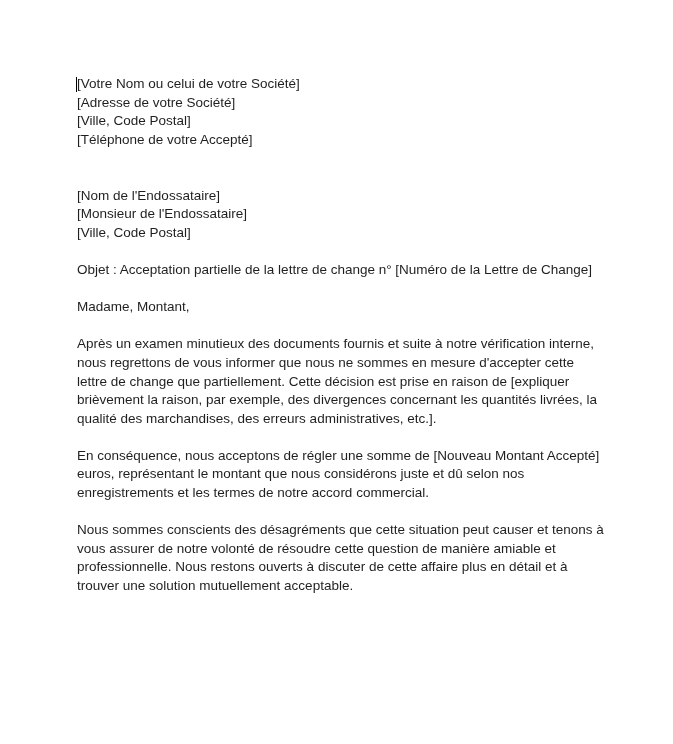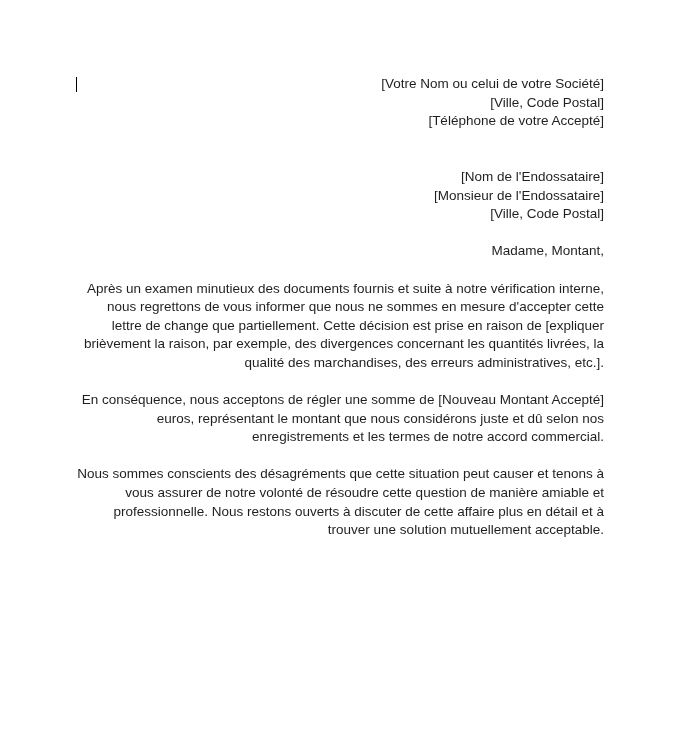--- a/index.html
+++ b/index.html
@@ -20,21 +20,20 @@
   }
   .content {
     position: absolute;
     left: 77px;
     top: 75px;
     width: 527px;
     font-family: "Liberation Sans", sans-serif;
     font-size: 13.5px;
     line-height: 18.6px;
     color: #1f1f1f;
-    text-align: right;
     -webkit-font-smoothing: antialiased;
   }
   .content p, .content .line {
     margin: 0;
     padding: 0;
   }
   .gap-1 { margin-top: 18.6px !important; }
   .gap-2 { margin-top: 37.2px !important; }
   .caret {
     position: absolute;
@@ -48,31 +47,33 @@
 </head>
 <body>
 
 <div class="page">
   <div class="content">
 
     <div>
       <div class="line" style="position:relative;">
         <span class="caret"></span><span>[Votre Nom ou celui de votre Société]</span>
       </div>
+      <div class="line">[Adresse de votre Société]</div>
       <div class="line">[Ville, Code Postal]</div>
       <div class="line">[Téléphone de votre Accepté]</div>
     </div>
 
     <div class="gap-2" style="margin-top:37.2px;">
       <div class="line">[Nom de l'Endossataire]</div>
       <div class="line">[Monsieur de l'Endossataire]</div>
       <div class="line">[Ville, Code Postal]</div>
     </div>
 
 
+    <p class="gap-1">Objet : Acceptation partielle de la lettre de change n° [Numéro de la Lettre de Change]</p>
 
     <p class="gap-1">Madame, Montant,</p>
 
 
     <p class="gap-1">Après un examen minutieux des documents fournis et suite à notre vérification interne, nous regrettons de vous informer que nous ne sommes en mesure d'accepter cette lettre de change que partiellement. Cette décision est prise en raison de [expliquer brièvement la raison, par exemple, des divergences concernant les quantités livrées, la qualité des marchandises, des erreurs administratives, etc.].</p>
 
     <p class="gap-1">En conséquence, nous acceptons de régler une somme de [Nouveau Montant Accepté] euros, représentant le montant que nous considérons juste et dû selon nos enregistrements et les termes de notre accord commercial.</p>
 
     <p class="gap-1">Nous sommes conscients des désagréments que cette situation peut causer et tenons à vous assurer de notre volonté de résoudre cette question de manière amiable et professionnelle. Nous restons ouverts à discuter de cette affaire plus en détail et à trouver une solution mutuellement acceptable.</p>
 

